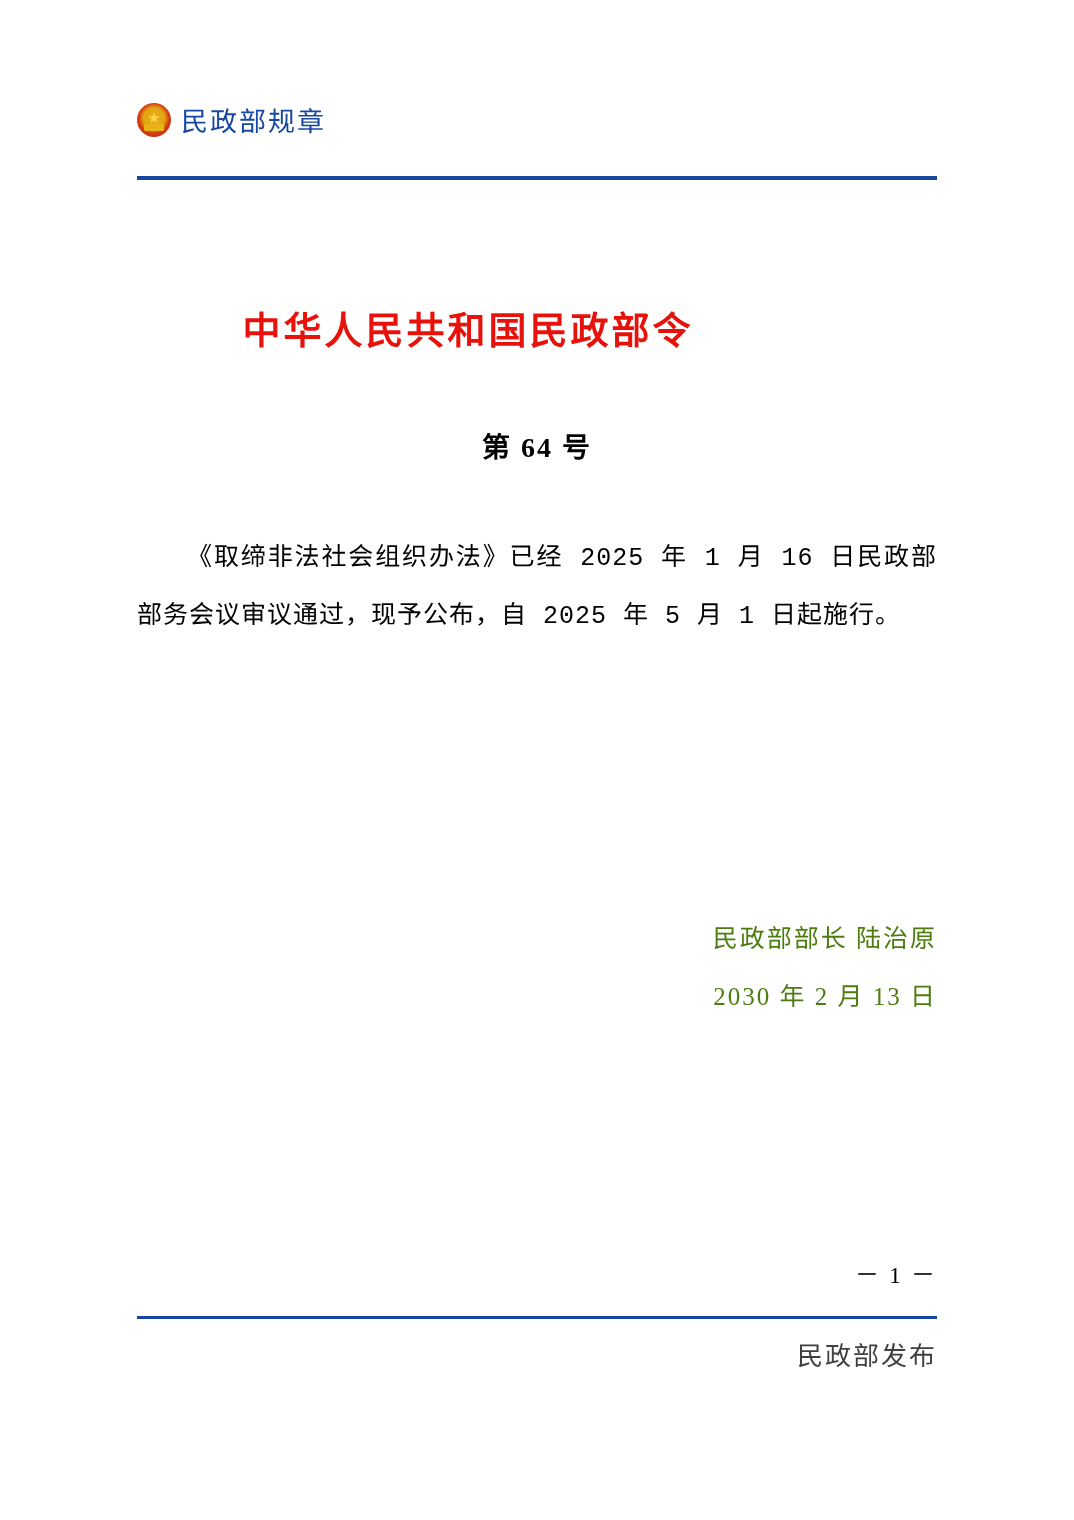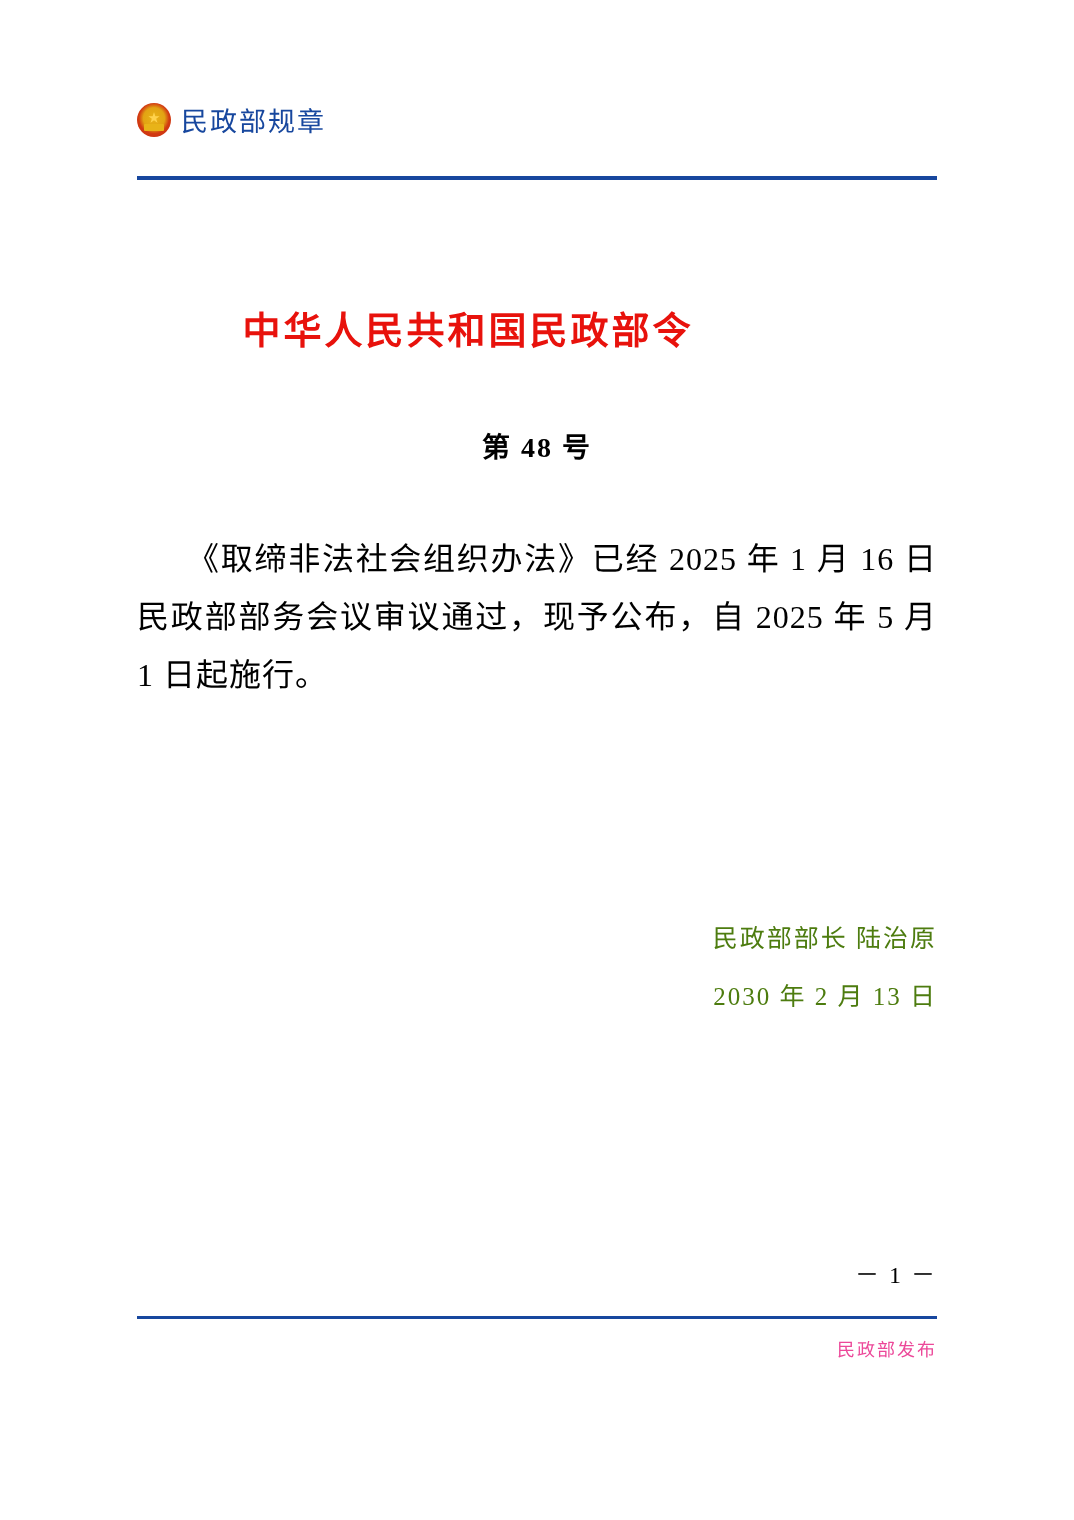--- a/index.html
+++ b/index.html
@@ -102,22 +102,22 @@
     letter-spacing: 2px;
     color: #000000;
   }
 
   
   .body-text {
     position: absolute;
     left: 137px;
     top: 530px;
     width: 800px;
-    font-family: Liberation Serif, serif;
-    font-size: 32px;
+    font-family: Liberation Mono, monospace;
+    font-size: 25px;
     line-height: 58px;
     text-align: justify;
     text-indent: 50px;
     letter-spacing: 1px;
     color: #000000;
   }
 
   
   .signature {
     position: absolute;
@@ -154,23 +154,23 @@
     height: 3px;
     background: #17479e;
   }
   .footer-publisher {
     position: absolute;
     left: 137px;
     top: 1335px;
     width: 800px;
     text-align: right;
     font-family: "Liberation Serif", "DejaVu Serif", serif;
-    font-size: 18px;
-    letter-spacing: 2px;
-    color: #ec4899;
+    font-size: 26px;
+    letter-spacing: 2px;
+    color: #404040;
     padding-right: 6px;
   }
 </style>
 </head>
 <body>
 
 <div class="page">
 
   <div class="doc-header">
     <span class="emblem">
@@ -178,21 +178,21 @@
       <span class="emblem-star">★</span>
       <span class="emblem-base"></span>
     </span>
     <span class="header-title">民政部规章</span>
   </div>
 
   <div class="header-rule"></div>
 
   <div class="main-title">中华人民共和国民政部令</div>
 
-  <div class="order-number">第 48 号</div>
+  <div class="order-number">第 64 号</div>
 
   <div class="body-text">《取缔非法社会组织办法》已经 2025 年 1 月 16 日民政部部务会议审议通过，现予公布，自 2025 年 5 月 1 日起施行。</div>
 
   <div class="signature">
     <div>民政部部长  陆治原</div>
     <div>2030 年 2 月 13 日</div>
   </div>
 
   <div class="page-number">－ 1 －</div>
   <div class="footer-rule"></div>

